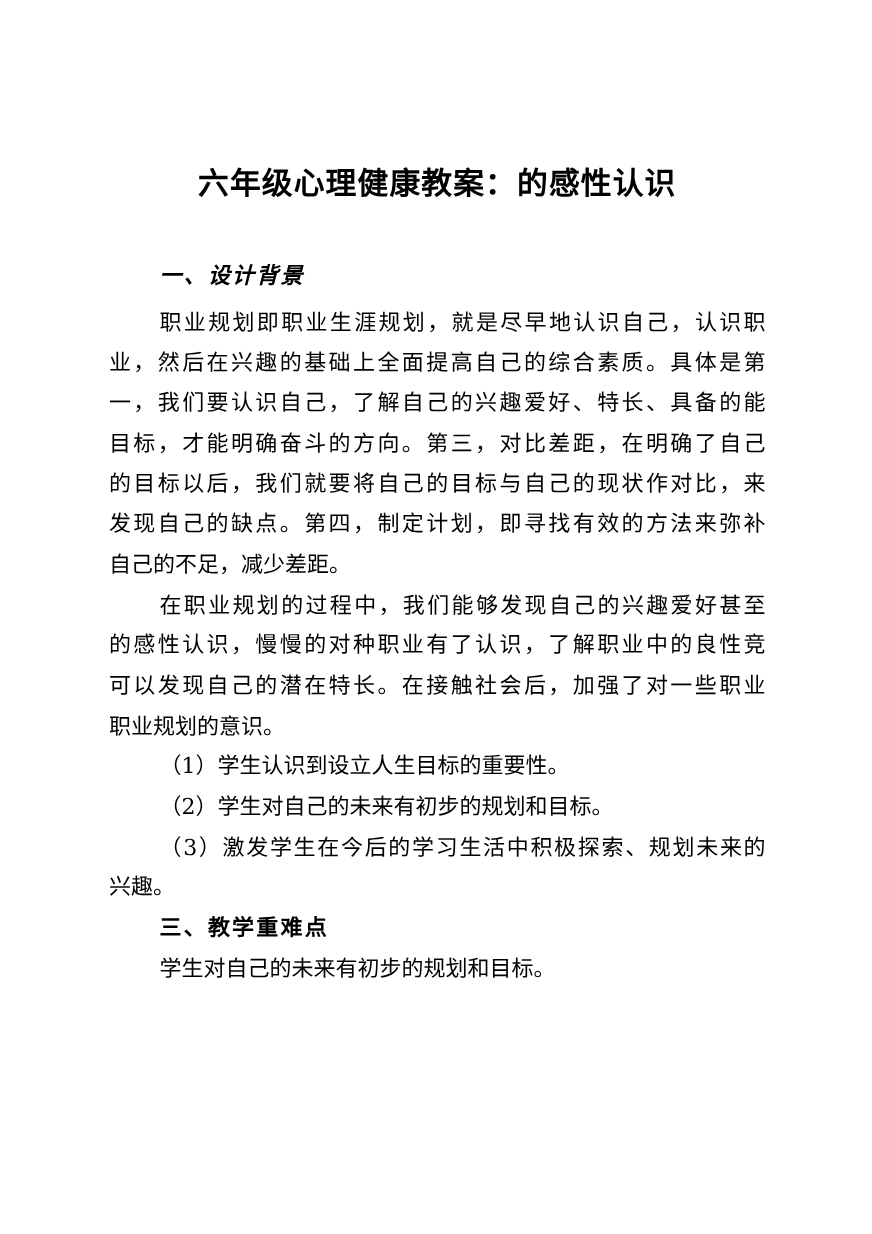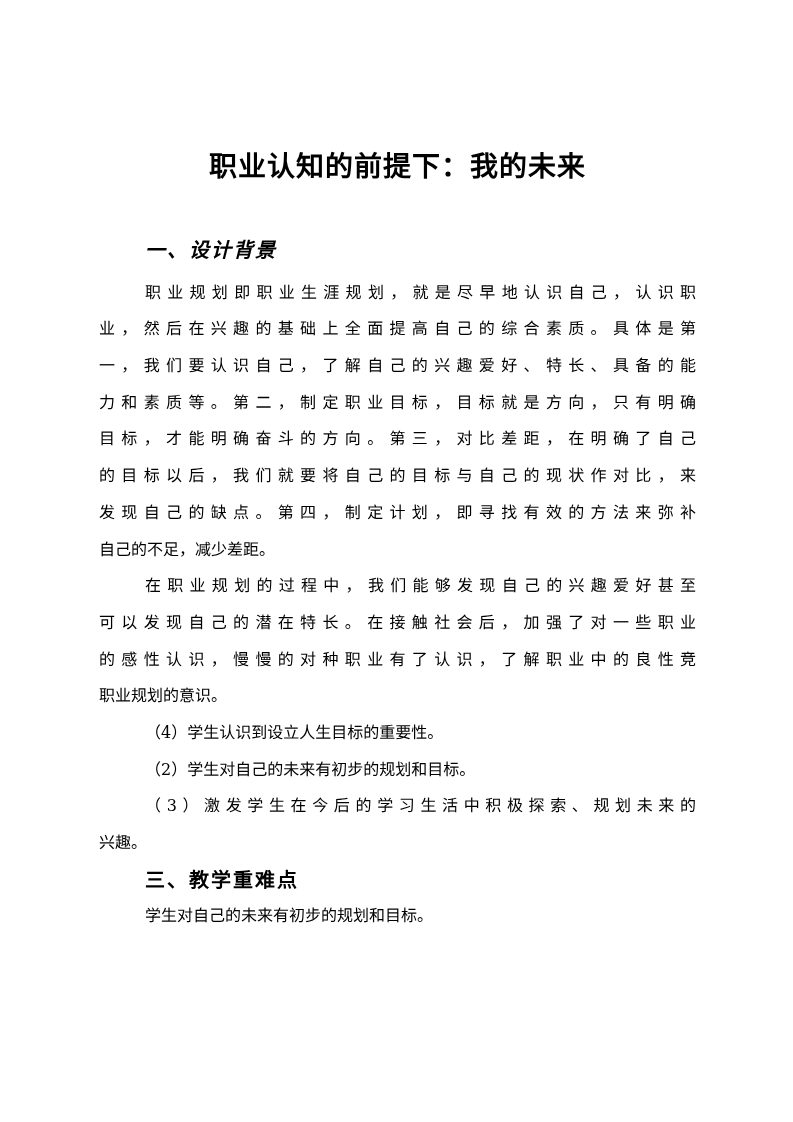--- a/index.html
+++ b/index.html
@@ -31,21 +31,21 @@
     line-height: 36.7px;
     font-weight: bold;
     padding-left: 46px; 
     letter-spacing: 2px;
   }
   .heading-first {
     margin-top: 46px;
     font-style: italic;
   }
   .line {
-    font-size: 16px;
+    font-size: 20px;
     line-height: 36.7px;
     height: 36.7px;
     white-space: nowrap;
   }
   .first-body-line {
     margin-top: 6px;
   }
   .jfull {
     
     white-space: normal;
@@ -57,40 +57,39 @@
   .indent {
     padding-left: 46px; 
   }
 </style>
 </head>
 <body>
 
 <div class="page">
   <div class="content">
 
-    <div class="doc-title">职业认知的前提下：我的未来</div>
+    <div class="doc-title">六年级心理健康教案：的感性认识</div>
 
     <div class="heading heading-first">一、设计背景</div>
 
     <div class="line jfull indent first-body-line">职业规划即职业生涯规划，就是尽早地认识自己，认识职</div>
     <div class="line jfull">业，然后在兴趣的基础上全面提高自己的综合素质。具体是第</div>
     <div class="line jfull">一，我们要认识自己，了解自己的兴趣爱好、特长、具备的能</div>
-    <div class="line jfull">力和素质等。第二，制定职业目标，目标就是方向，只有明确</div>
     <div class="line jfull">目标，才能明确奋斗的方向。第三，对比差距，在明确了自己</div>
     <div class="line jfull">的目标以后，我们就要将自己的目标与自己的现状作对比，来</div>
     <div class="line jfull">发现自己的缺点。第四，制定计划，即寻找有效的方法来弥补</div>
     <div class="line">自己的不足，减少差距。</div>
 
     <div class="line jfull indent">在职业规划的过程中，我们能够发现自己的兴趣爱好甚至</div>
+    <div class="line jfull">的感性认识，慢慢的对种职业有了认识，了解职业中的良性竞</div>
     <div class="line jfull">可以发现自己的潜在特长。在接触社会后，加强了对一些职业</div>
-    <div class="line jfull">的感性认识，慢慢的对种职业有了认识，了解职业中的良性竞</div>
     <div class="line">职业规划的意识。</div>
 
 
-    <div class="line indent">（4）学生认识到设立人生目标的重要性。</div>
+    <div class="line indent">（1）学生认识到设立人生目标的重要性。</div>
     <div class="line indent">（2）学生对自己的未来有初步的规划和目标。</div>
     <div class="line jfull indent">（3）激发学生在今后的学习生活中积极探索、规划未来的</div>
     <div class="line">兴趣。</div>
 
     <div class="heading">三、教学重难点</div>
 
     <div class="line indent">学生对自己的未来有初步的规划和目标。</div>
 
   </div>
 </div>

